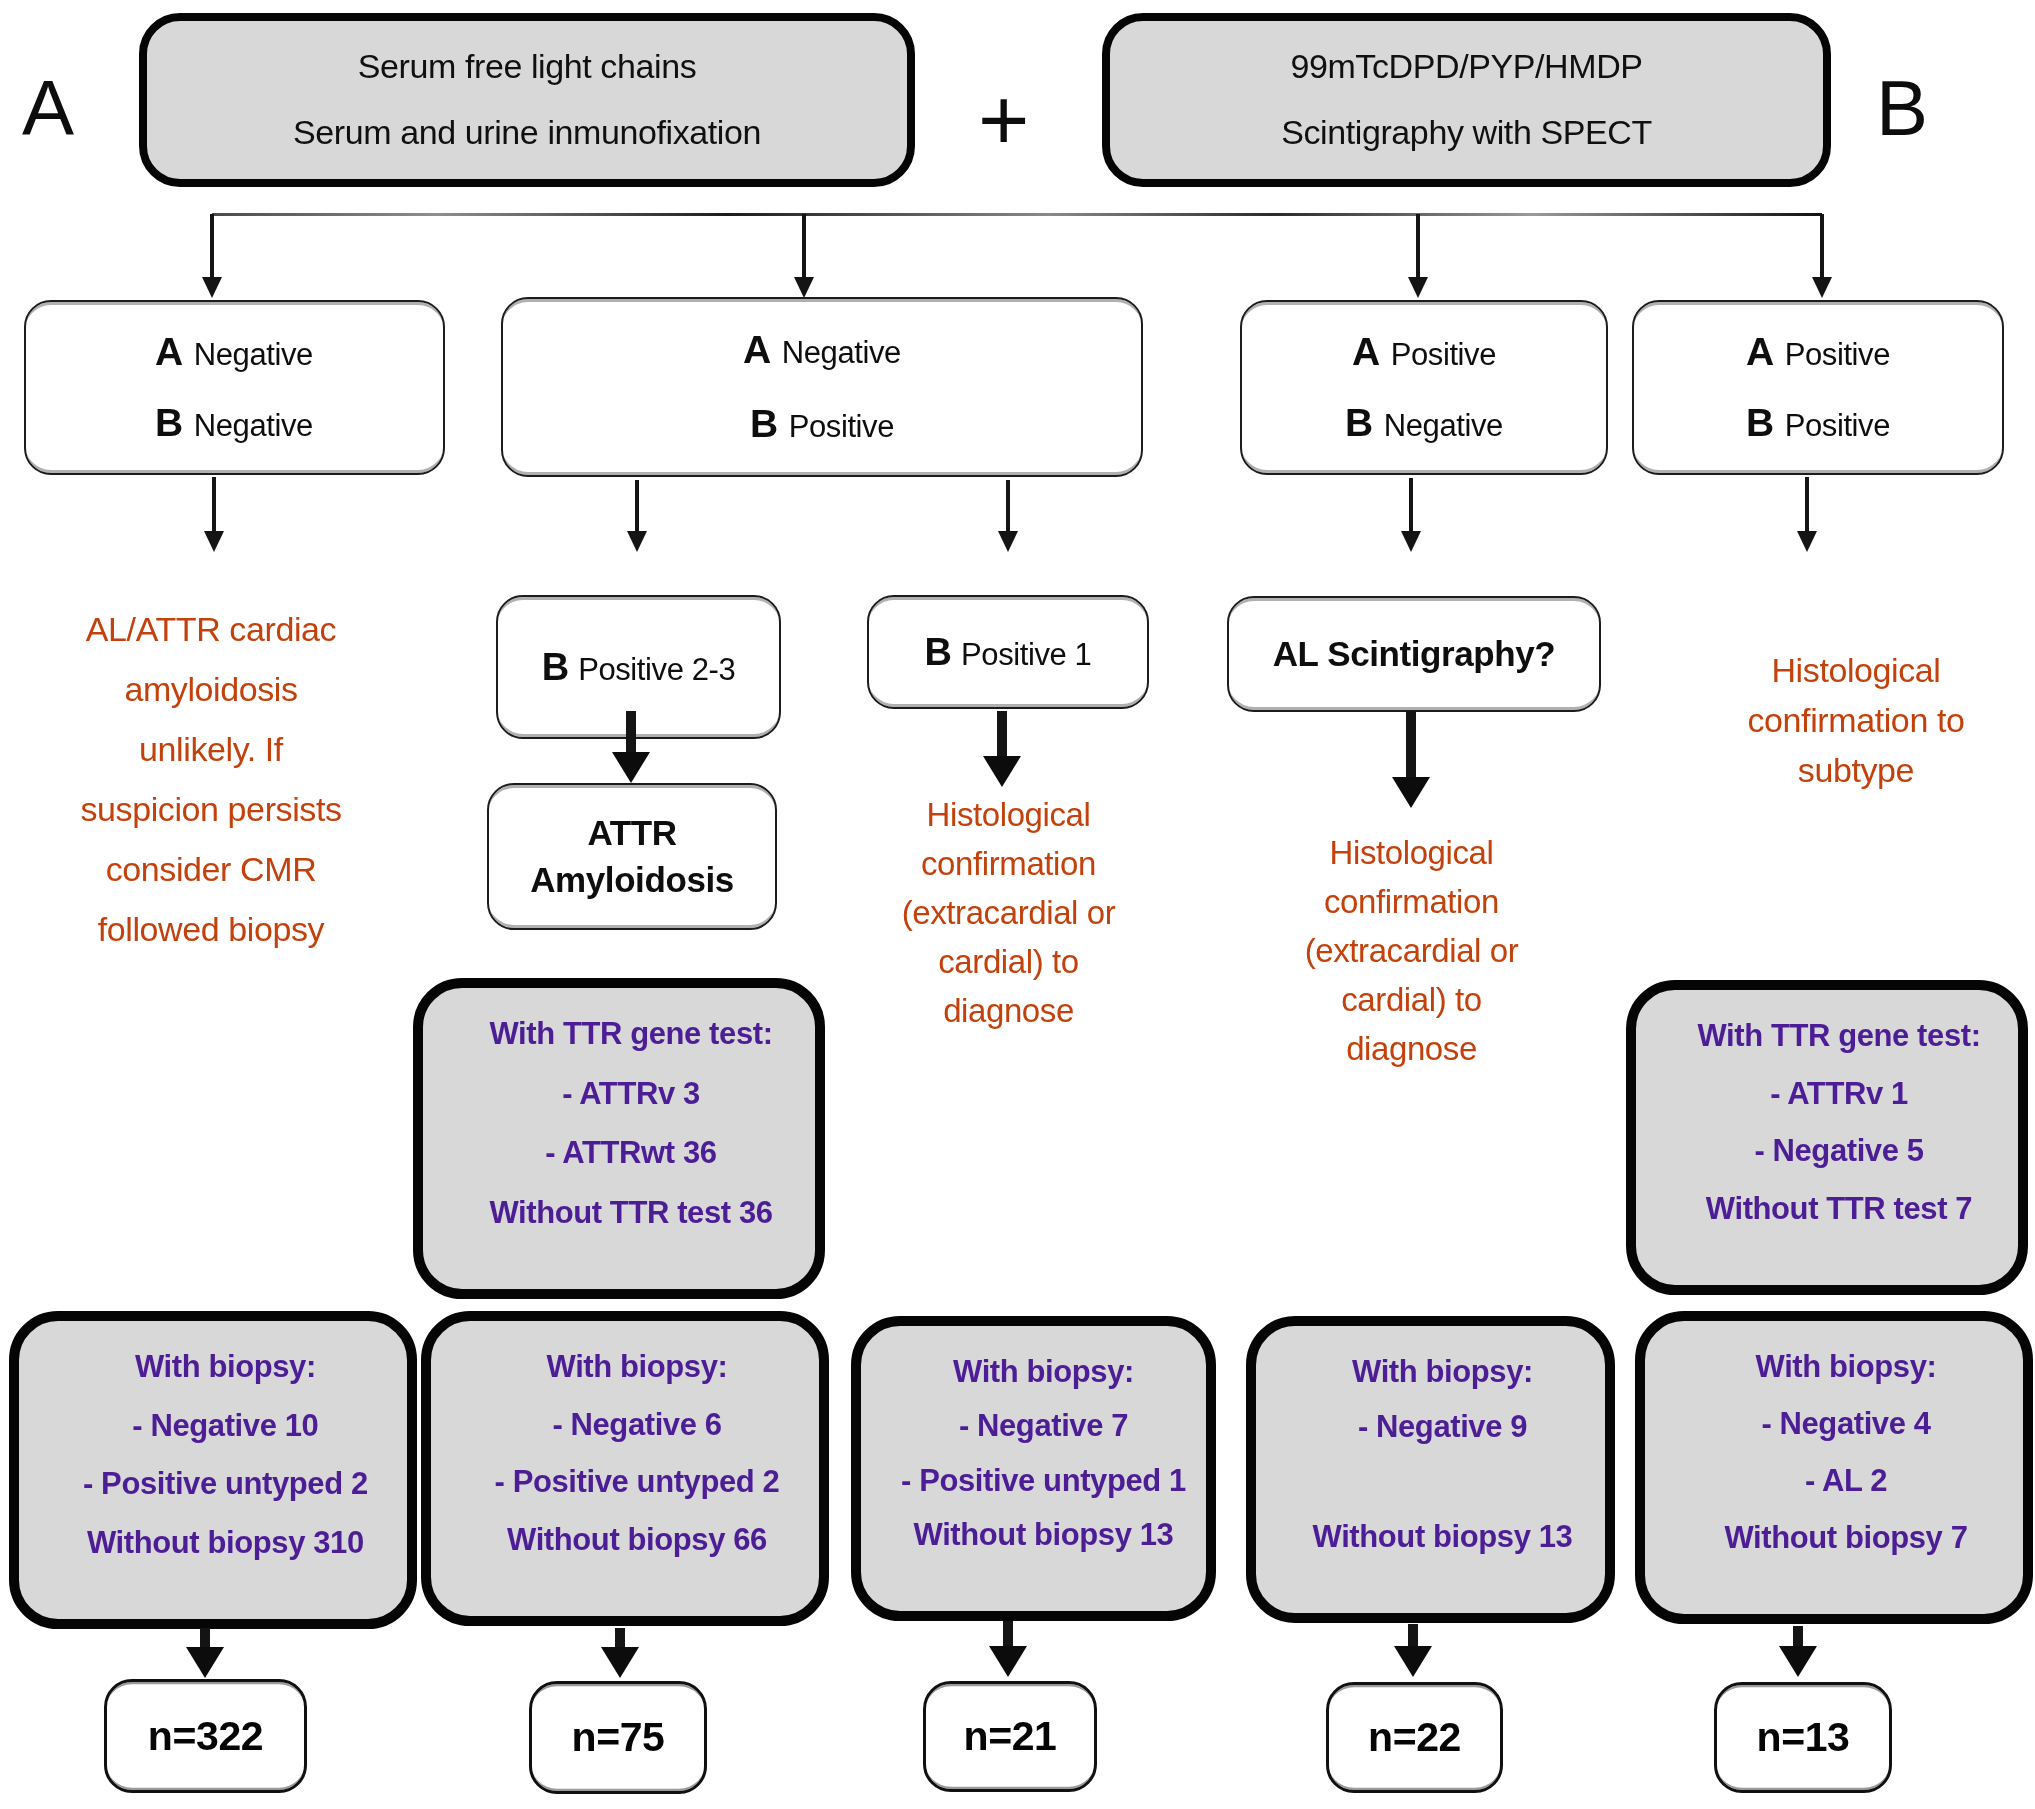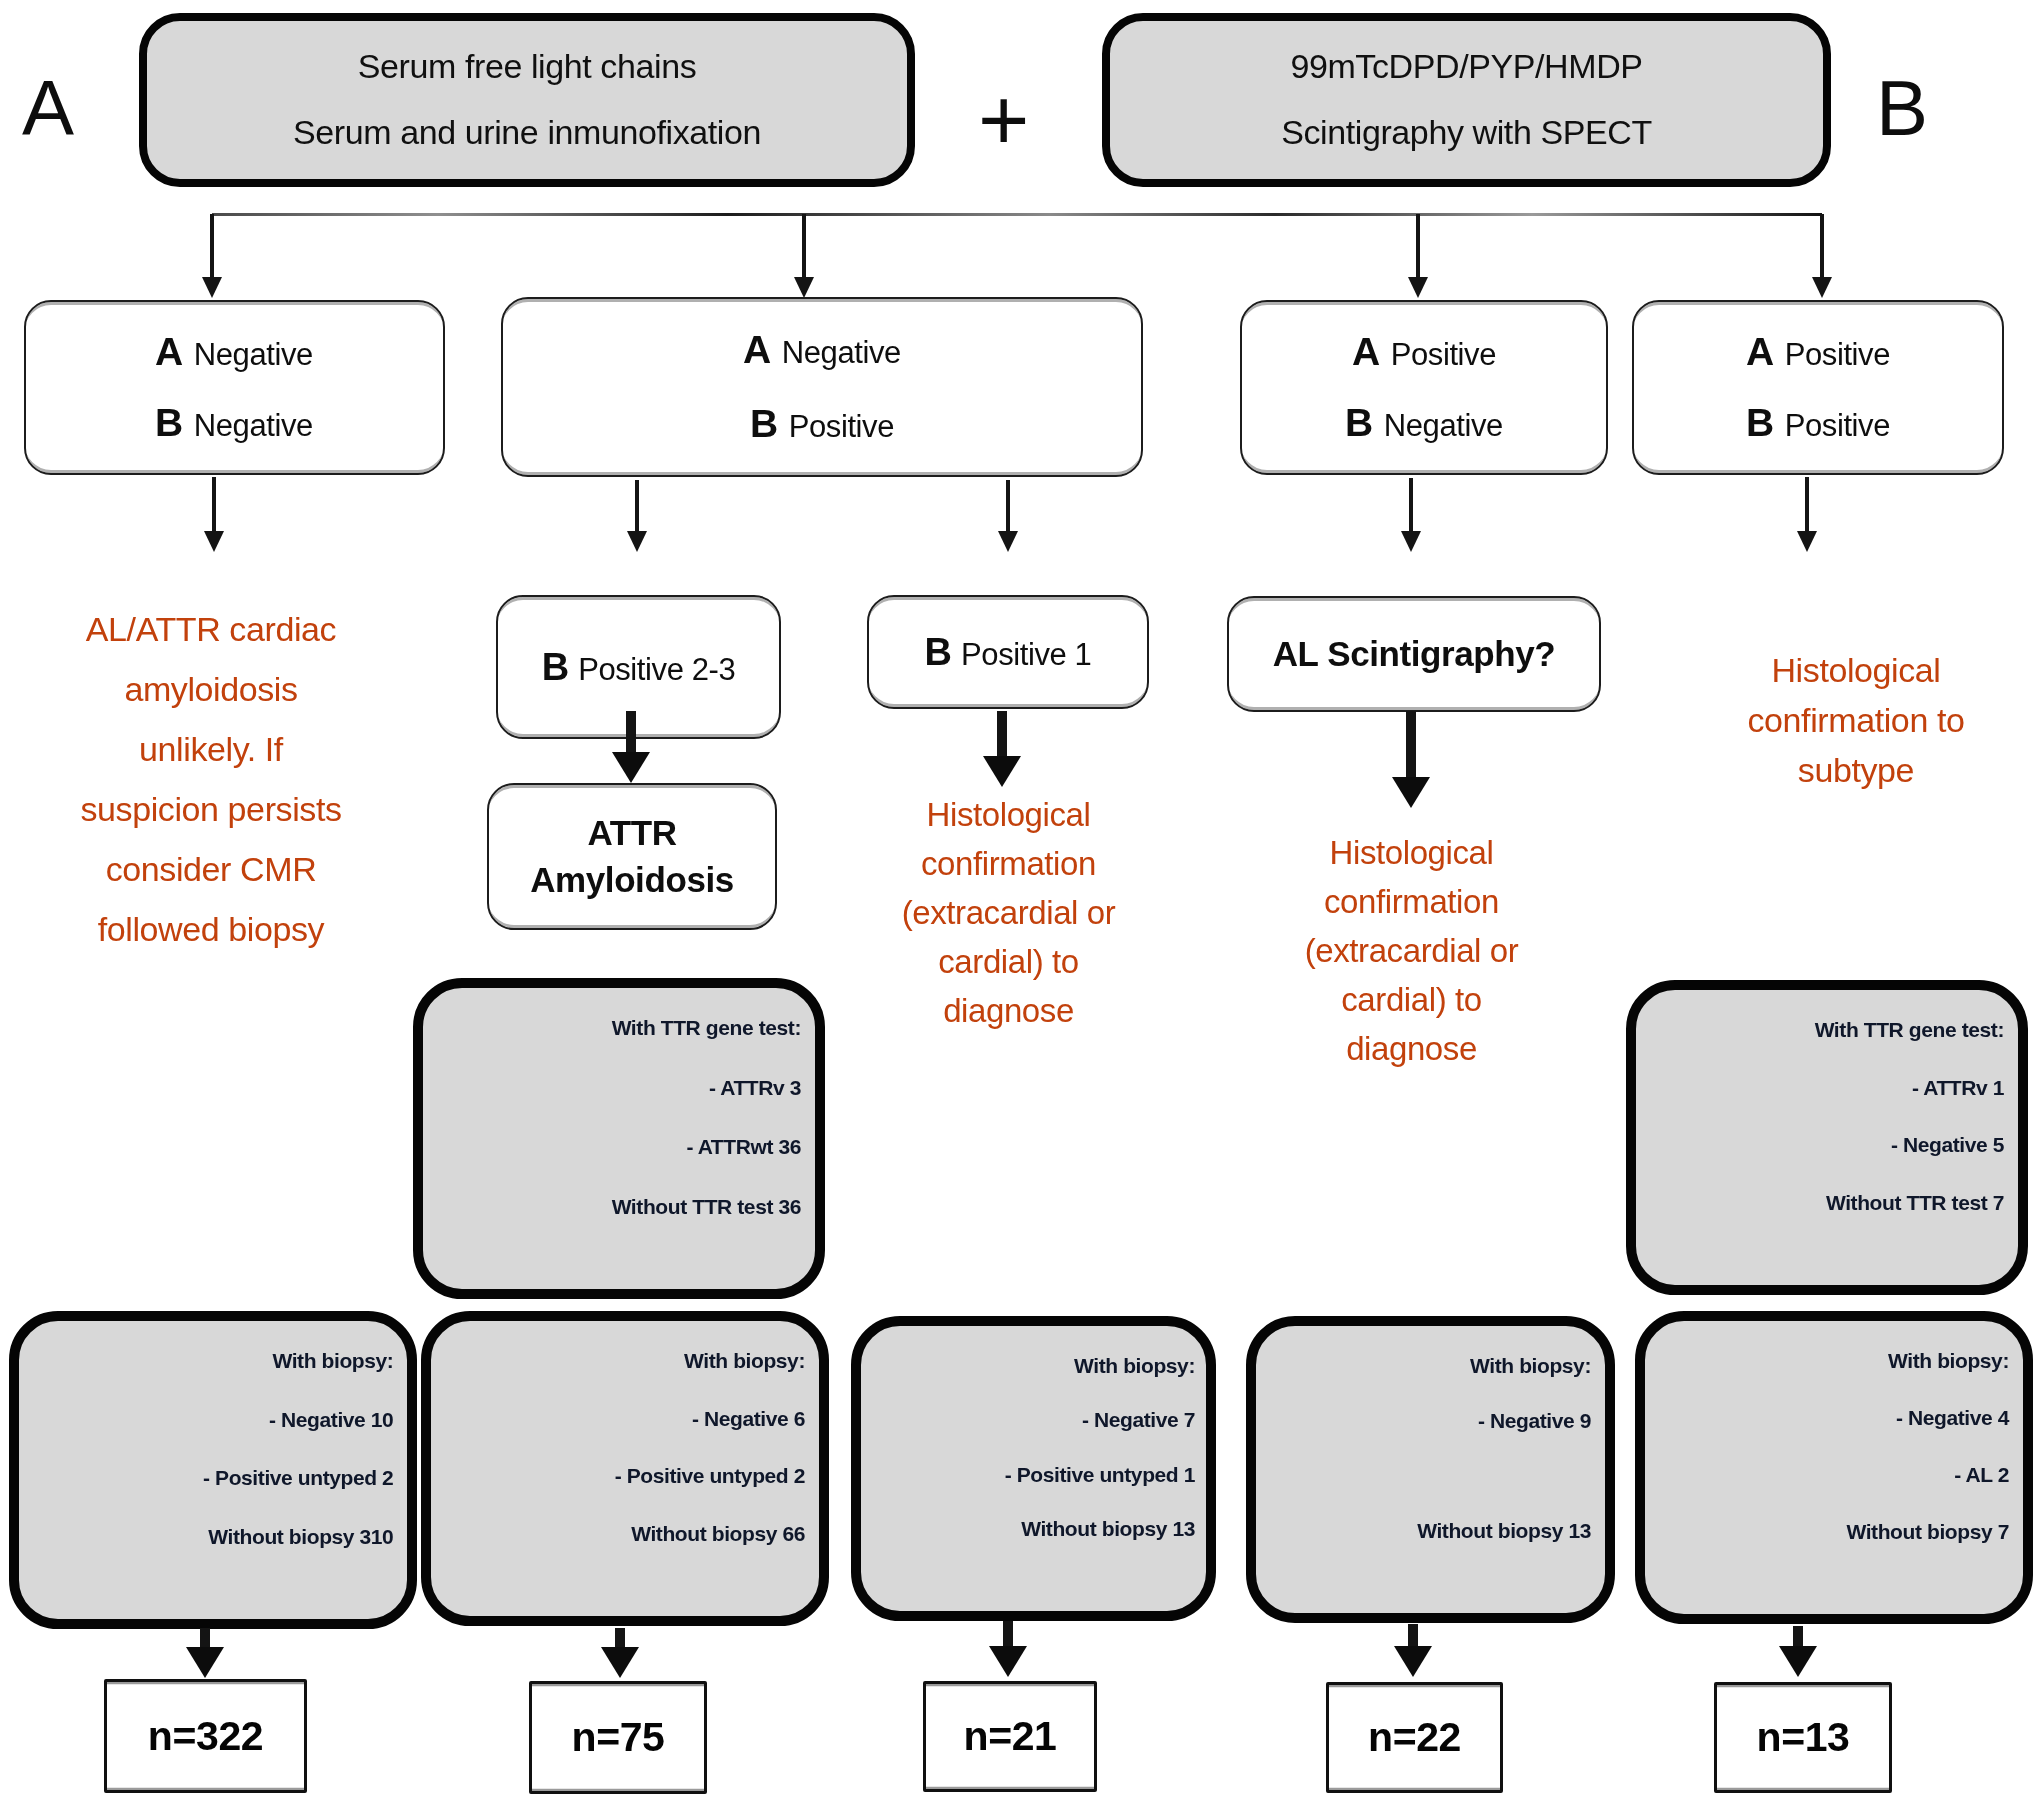--- a/index.html
+++ b/index.html
@@ -40,25 +40,25 @@
   .note .ln { display:block; }
   .note-unlikely { font-size:34px; line-height:60px; }
   .note-histo { font-size:33px; line-height:49px; }
   .note-subtype { font-size:34px; line-height:50px; }
 
   
   .ginner {
     position:absolute; inset:0; display:flex; flex-direction:column;
     justify-content:space-between; padding:28px 14px 56px 38px; box-sizing:border-box;
   }
-  .g-row { font-size:21px; font-weight:700; color:#0f172a; min-height:38px; text-align:right; }
+  .g-row { font-size:31px; font-weight:700; color:#4c1d95; min-height:38px; text-align:center; }
 
   
   .nbox {
-    position:absolute; background:#fff; border:3.1px solid #101010; border-radius:2px;
+    position:absolute; background:#fff; border:3.1px solid #101010; border-radius:28px;
     box-sizing:border-box; display:flex; align-items:center; justify-content:center;
     font-weight:700; font-size:41px; color:#050505;
     box-shadow: inset 0 3.9px 0 -1.6px #9a9a9a, inset 0 -3.9px 0 -1.6px #9a9a9a;
   }
 
   
   .hline { position:absolute; height:3.1px;
     background:linear-gradient(90deg,#4a4a4a,#8f8f8f 14%,#1c1c1c 32%,#8a8a8a 52%,#2a2a2a 66%,#9a9a9a 82%,#111 100%); }
 
   

